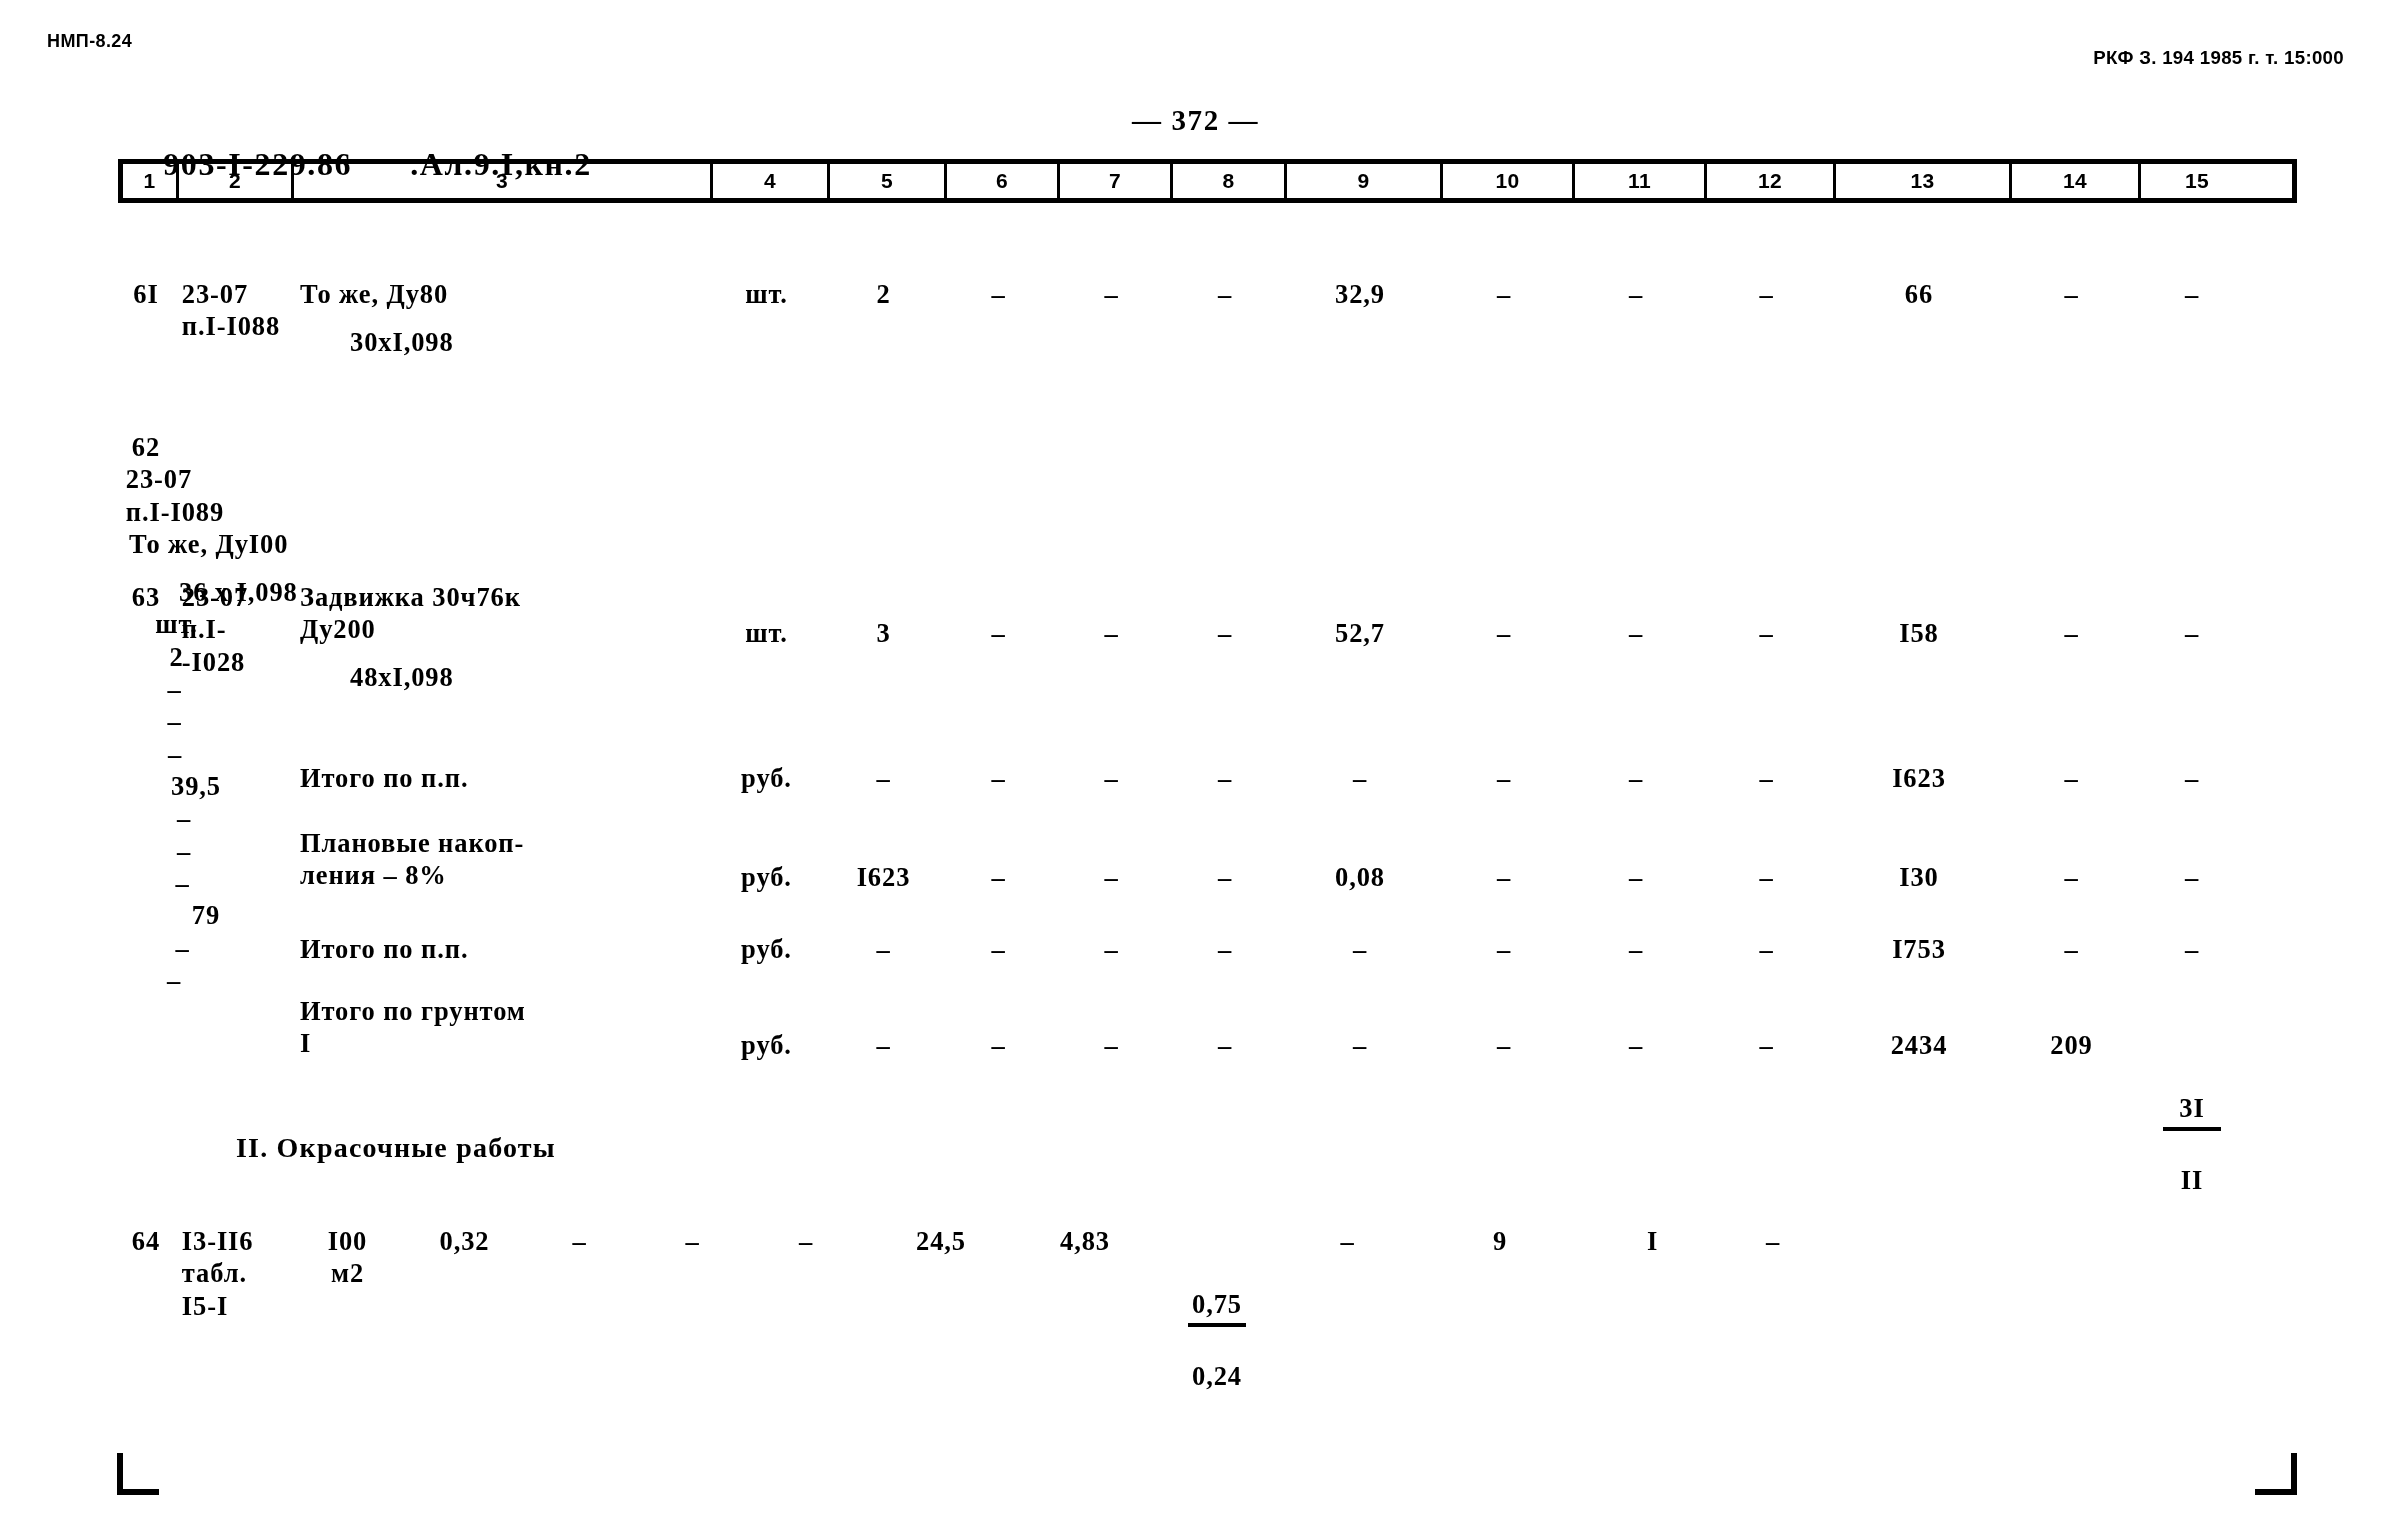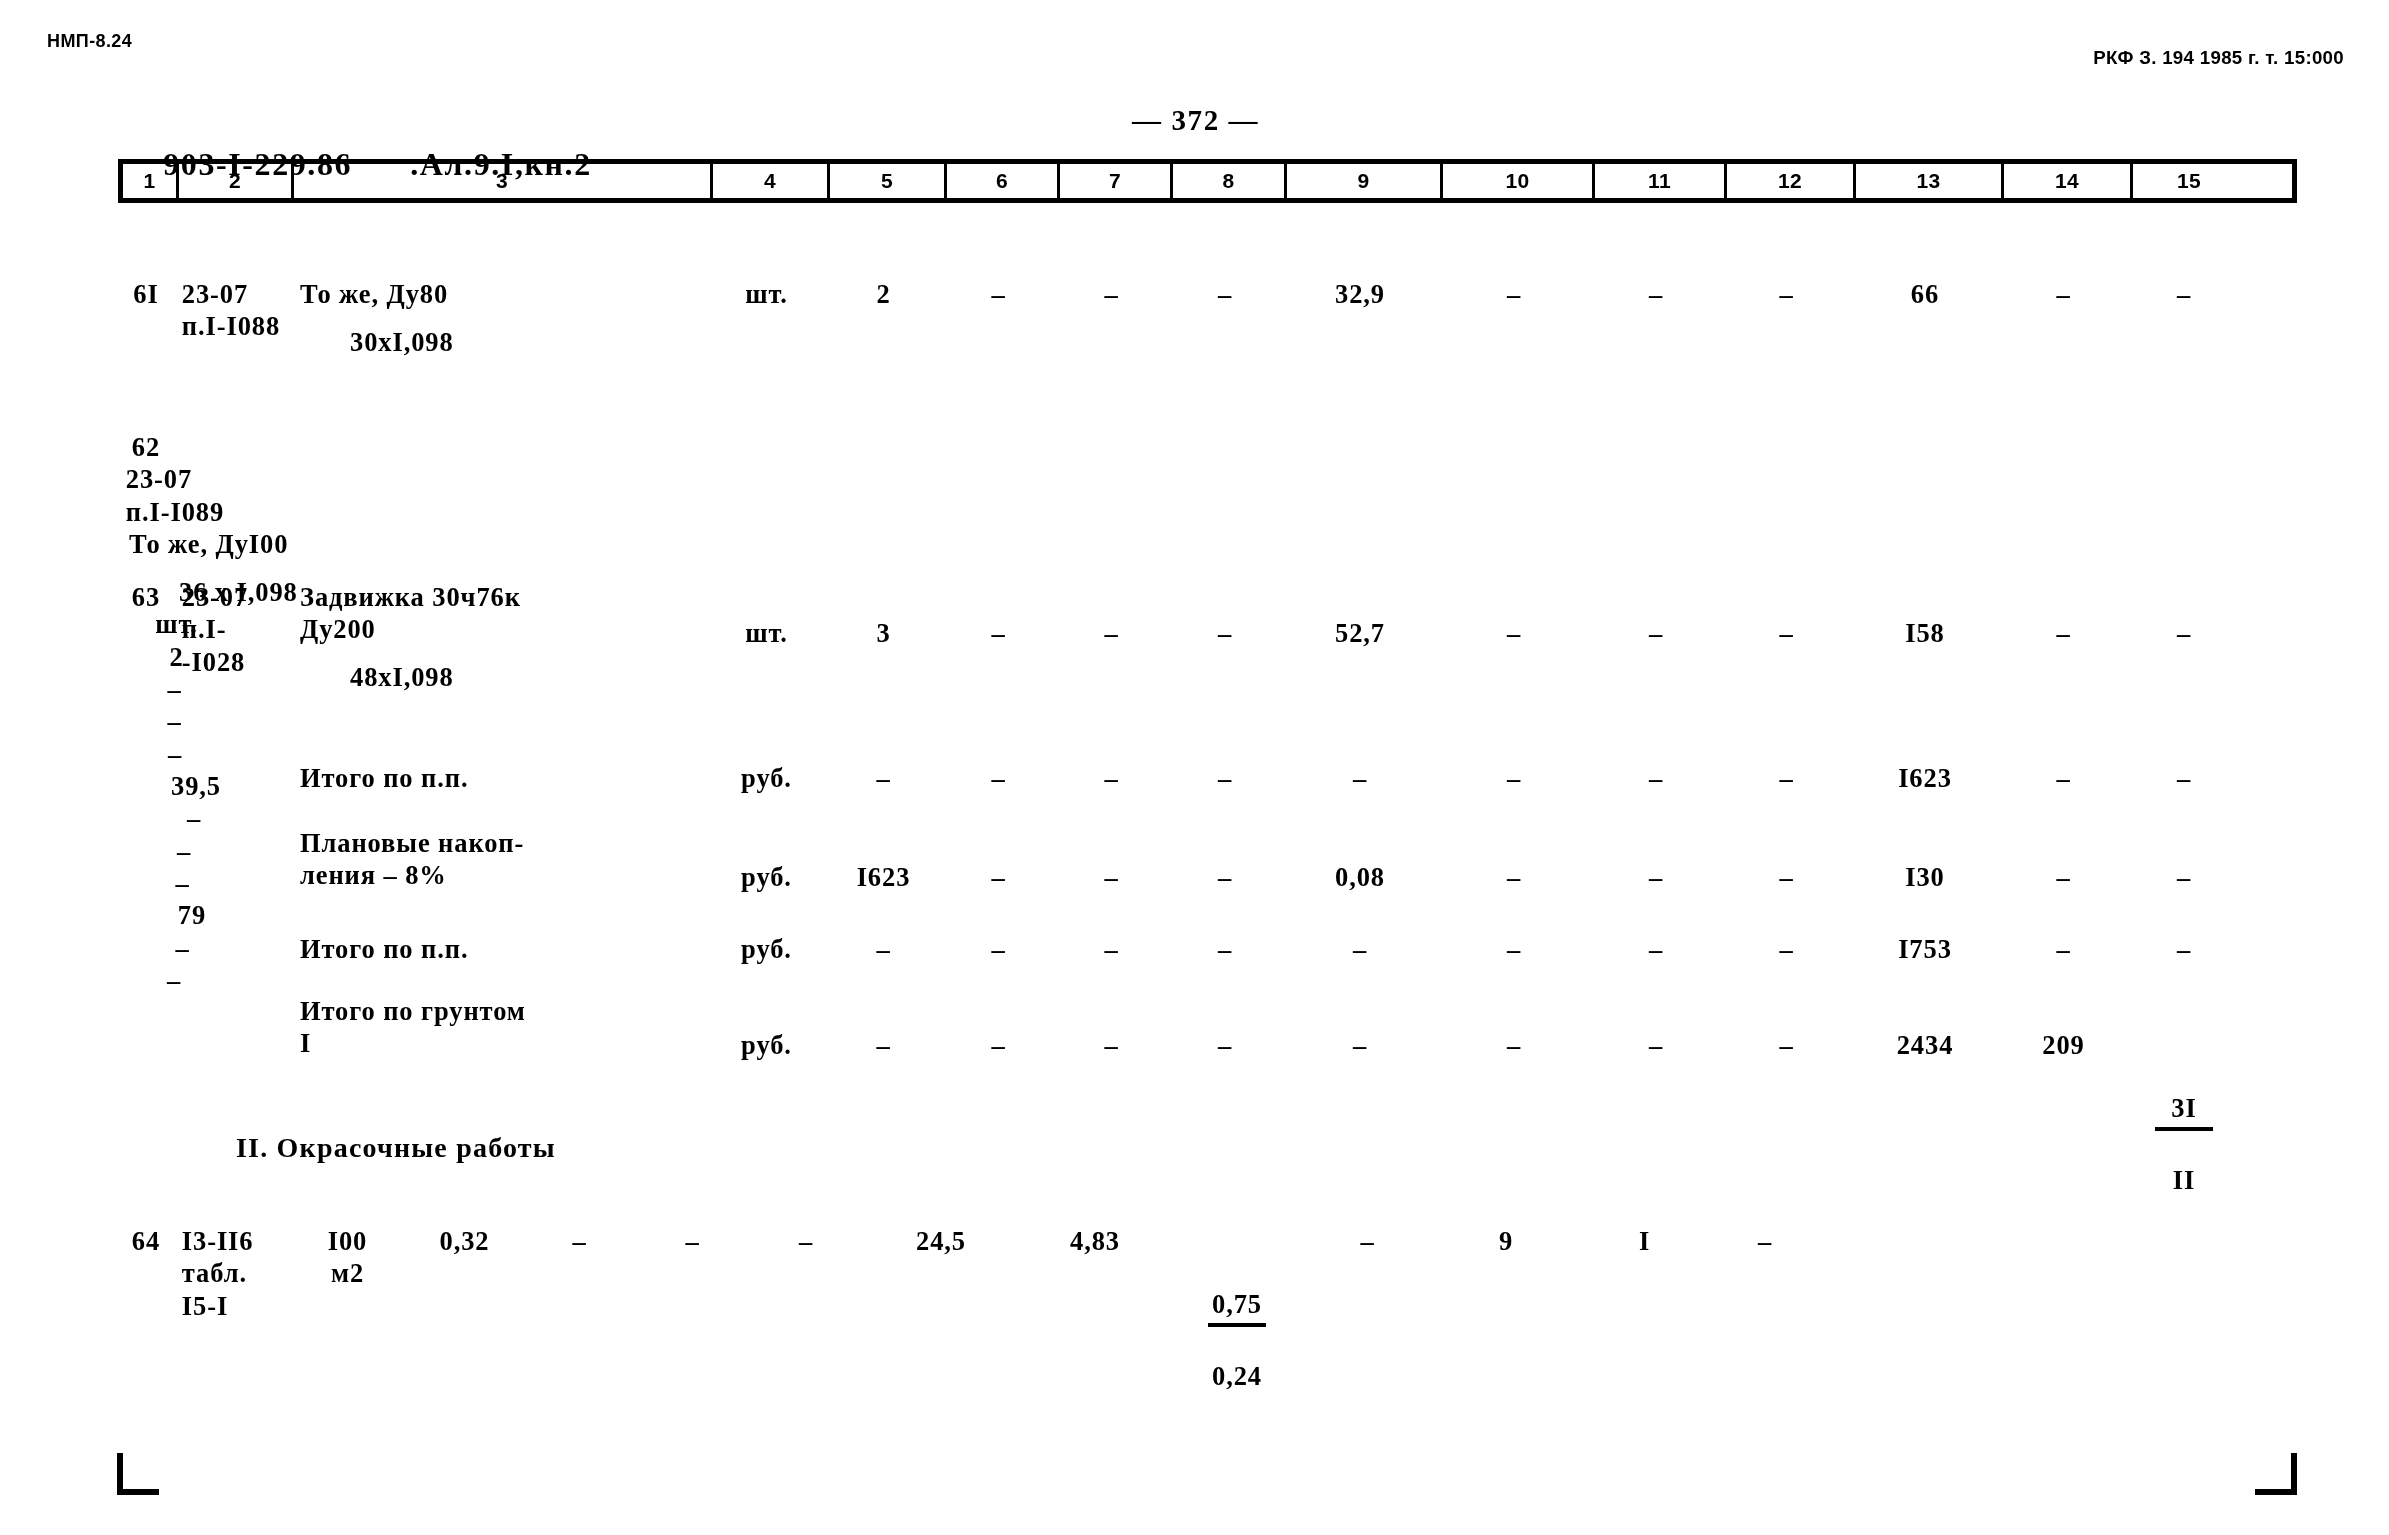--- a/index.html
+++ b/index.html
@@ -114,24 +114,24 @@
   
   .w1  { width: 56px; }
   .w2  { width: 115px; }
   .w3  { width: 419px; }
   .w4  { width: 117px; }
   .w5  { width: 117px; }
   .w6  { width: 113px; }
   .w7  { width: 113px; }
   .w8  { width: 114px; }
   .w9  { width: 156px; }
-  .w10 { width: 152px; }
+  .w10 { width: 132px; }
   .w11 { width: 132px; }
   .w12 { width: 129px; }
-  .w13 { width: 148px; }
+  .w13 { width: 176px; }
   .w14 { width: 129px; }
   .w15 { width: 112px; }
 
   .ind-col2 { padding-left: 7.8px; text-align: left; }
   .ind-col3 { padding-left: 11px; }
 
   
   .frac {
     display: inline-block;
     text-align: center;

